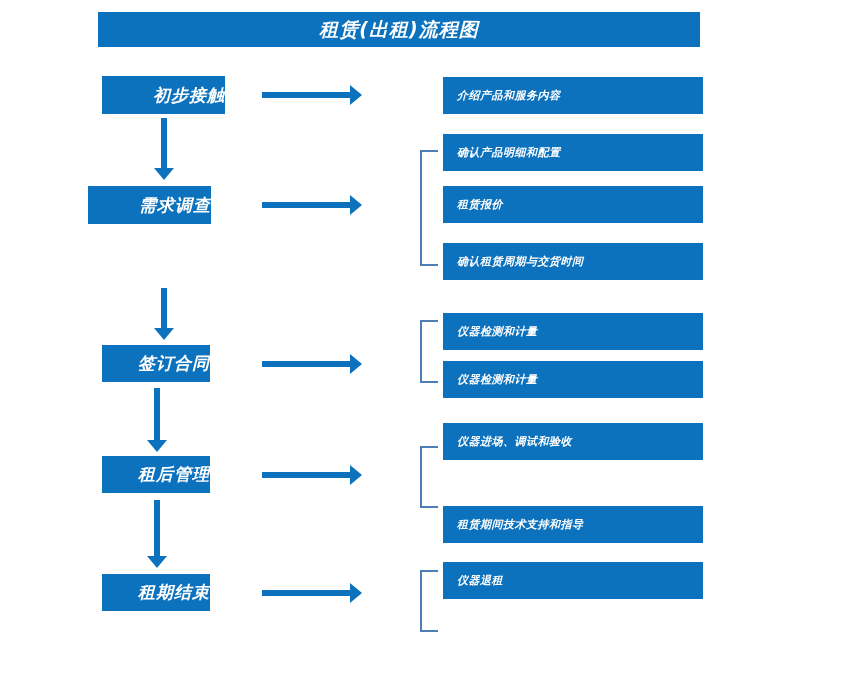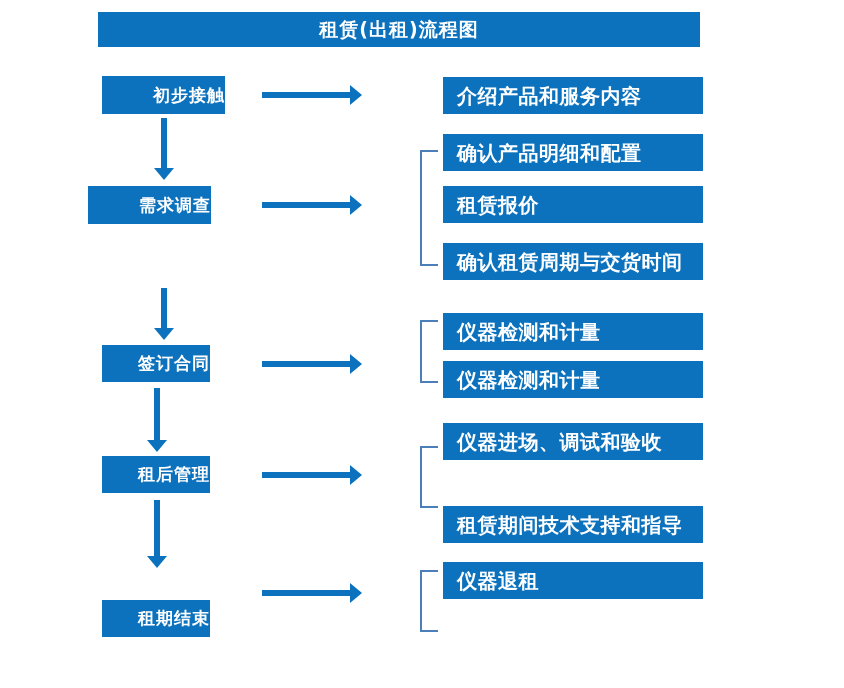--- a/index.html
+++ b/index.html
@@ -2,21 +2,21 @@
 <html><head>
 <meta charset="utf-8">
 <style>
   html,body{margin:0;padding:0;}
   body{
     width:844px;height:688px;
     background:#ffffff;
     font-family:"DejaVu Sans","Liberation Sans",sans-serif;
     overflow:hidden;
   }
-  #stage{position:relative;width:844px;height:688px;}
+  #stage{position:relative;width:844px;height:688px;font-style:italic;}
 
   
   .title-bar{
     position:absolute;left:98px;top:12px;width:602px;height:35px;
     background:#0c72bd;
     display:flex;align-items:center;justify-content:center;
   }
   .title-bar .txt{
     color:#ffffff;font-size:19px;font-weight:bold;letter-spacing:1px;
     line-height:1;
@@ -28,21 +28,21 @@
     background:#0c72bd;
     display:flex;align-items:center;
     box-sizing:border-box;
   }
   .box .txt{
     color:#ffffff;font-weight:bold;line-height:1;white-space:nowrap;
   }
   .box.left{justify-content:flex-end;}
   .box.left .txt{font-size:17px;letter-spacing:1px;}
   .box.right{justify-content:flex-start;padding-left:14px;}
-  .box.right .txt{font-size:20px;letter-spacing:0.5px;text-align:center;}
+  .box.right .txt{font-size:11px;letter-spacing:0.5px;text-align:center;}
 
   
   .arrow-h{
     position:absolute;height:20px;
   }
   .arrow-h .shaft{
     position:absolute;left:0;top:7px;height:6px;background:#0c72bd;
   }
   .arrow-h .head{
     position:absolute;top:0;width:0;height:0;
@@ -90,21 +90,21 @@
   </div>
 
   <div class="box left" style="left:102px;top:345px;width:108px;height:37px;">
     <span class="txt">签订合同</span>
   </div>
 
   <div class="box left" style="left:102px;top:456px;width:108px;height:37px;">
     <span class="txt">租后管理</span>
   </div>
 
-  <div class="box left" style="left:102px;top:600px;width:108px;height:37px;padding-left:16px;">
+  <div class="box left" style="left:102px;top:574px;width:108px;height:37px;padding-left:16px;">
     <span class="txt">租期结束</span>
   </div>
 
   <div class="arrow-v" style="left:154px;top:118px;height:62px;">
     <div class="shaft" style="height:50px;"></div>
     <div class="head" style="top:50px;"></div>
   </div>
 
   <div class="arrow-v" style="left:154px;top:288px;height:52px;">
     <div class="shaft" style="height:40px;"></div>

